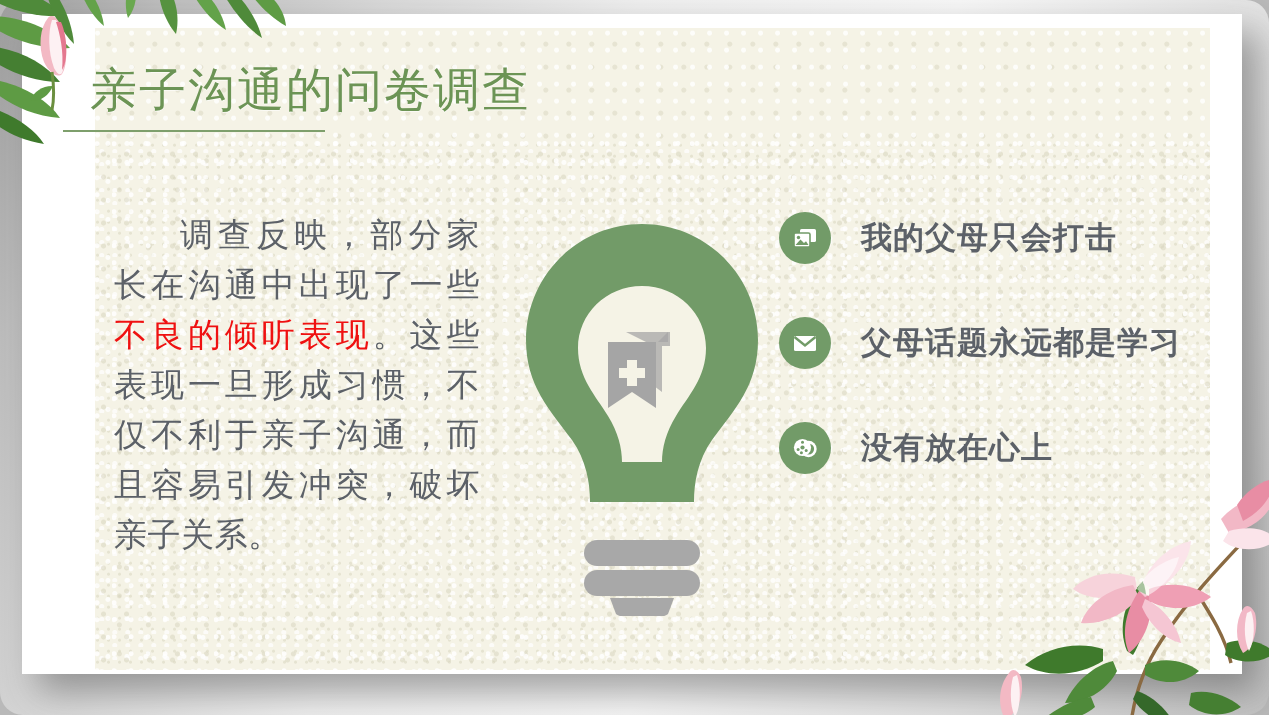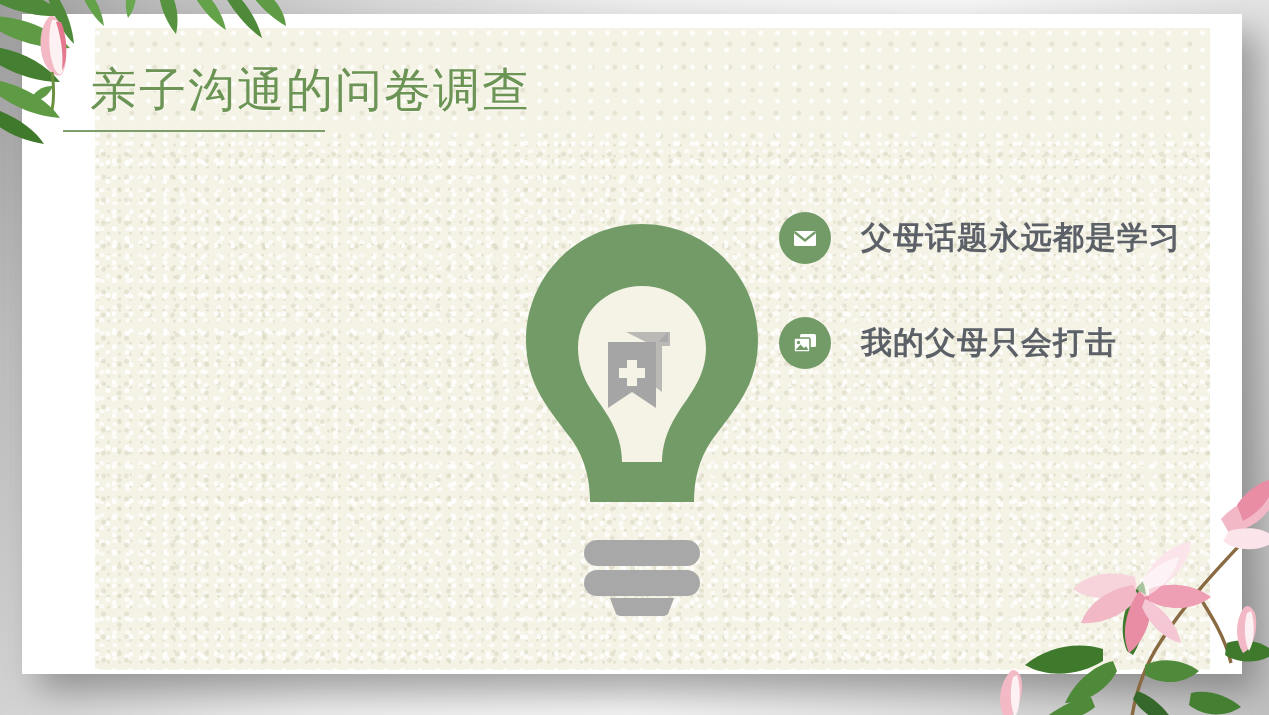--- a/index.html
+++ b/index.html
@@ -8,20 +8,21 @@
     font-family:"Liberation Serif","DejaVu Serif",serif;
     background:#b9b9b9;
     position:relative;
   }
 
   
   #slide-root{
     position:absolute;inset:0;
     background:
       linear-gradient(115deg,#9d9d9d 0%,#bdbdbd 10%,#d9d9d9 24%,#efefef 40%,#f7f7f7 60%,#e2e2e2 80%,#c2c2c2 100%);
+    border-radius: 23px;
   }
   
   #card-frame{
     position:absolute;left:22px;top:14px;width:1220px;height:660px;
     background:#ffffff;
     box-shadow:16px 18px 34px rgba(60,60,60,.45);
   }
   
   #paper-panel{
     position:absolute;left:73px;top:126px;width:1115px;height:530px;
@@ -100,20 +101,23 @@
 <div id="slide-root">
 
   <div id="card-frame">
 
     <div id="header-band"></div>
     <div id="paper-panel"></div>
 
     <div id="page-title">亲子沟通的问卷调查</div>
     <div id="title-rule"></div>
 
+    <div id="body-text">
+      <span>调查反映，部分家长在沟通中出现了一些</span><span class="hl">不良的倾听表现</span><span>。这些表现一旦形成习惯，不仅不利于亲子沟通，而且容易引发冲突，破坏亲子关系。</span>
+    </div>
 
     <div id="lightbulb">
       <svg viewBox="0 0 280 420" width="280" height="420" aria-hidden="true">
 
         <g>
           <path d="M140 28
                    C 76 28, 24 80, 24 144
                    C 24 190, 48 214, 70 244
                    C 84 264, 88 286, 88 306
                    L 192 306
@@ -141,44 +145,59 @@
           <path d="M124 136 L168 136 L168 150 L160 150 L160 196 L152 190 L152 150 Z" opacity=".75"></path>
           <path d="M166 136 L166 146 L156 146 Z" opacity=".75"></path>
           <path d="M106 146 L154 146 L154 212 L130 196 L106 212 Z"></path>
           <rect x="125" y="164" width="10" height="26" fill="#f5f3e6"></rect>
           <rect x="117" y="172" width="26" height="10" fill="#f5f3e6"></rect>
         </g>
       </svg>
     </div>
 
     <div id="feature-list">
-
-      <div class="list-item">
-        <span class="item-badge">
-          <svg width="28" height="28" viewBox="0 0 28 28" aria-hidden="true">
-            <rect x="3" y="7" width="22" height="15" rx="1.5" fill="#ffffff"></rect>
-            <path d="M3.5 8 L14 16.5 L24.5 8" fill="none" stroke="#729b68" stroke-width="2.4"></path>
-          </svg>
-        </span>
-        <span class="item-label">父母话题永远都是学习</span>
-      </div>
 
       <div class="list-item">
         <span class="item-badge">
           <svg width="28" height="28" viewBox="0 0 28 28" aria-hidden="true">
             <rect x="9" y="5" width="16" height="13" rx="1.6" fill="#ffffff"></rect>
             <rect x="3" y="9" width="16" height="14" rx="1.6" fill="#ffffff" stroke="#729b68" stroke-width="1.6"></rect>
             <circle cx="7.5" cy="13.5" r="1.7" fill="#729b68"></circle>
             <path d="M4.5 21 L9.5 15.5 L13 19 L15 17.2 L17.5 21 Z" fill="#729b68"></path>
           </svg>
         </span>
         <span class="item-label">我的父母只会打击</span>
       </div>
 
-
+      <div class="list-item">
+        <span class="item-badge">
+          <svg width="28" height="28" viewBox="0 0 28 28" aria-hidden="true">
+            <rect x="3" y="7" width="22" height="15" rx="1.5" fill="#ffffff"></rect>
+            <path d="M3.5 8 L14 16.5 L24.5 8" fill="none" stroke="#729b68" stroke-width="2.4"></path>
+          </svg>
+        </span>
+        <span class="item-label">父母话题永远都是学习</span>
+      </div>
+
+
+      <div class="list-item">
+        <span class="item-badge">
+          <svg width="28" height="28" viewBox="0 0 28 28" aria-hidden="true">
+            <circle cx="17.5" cy="15" r="8.2" fill="#ffffff"></circle>
+            <circle cx="17.5" cy="15" r="5.6" fill="#729b68"></circle>
+            <circle cx="11.5" cy="13.5" r="8.6" fill="#ffffff"></circle>
+            <circle cx="11.5" cy="13.5" r="2.1" fill="#729b68"></circle>
+            <circle cx="11.5" cy="8.2" r="1.5" fill="#729b68"></circle>
+            <circle cx="7.1" cy="15.4" r="1.5" fill="#729b68"></circle>
+            <circle cx="15.2" cy="16.6" r="1.5" fill="#729b68"></circle>
+            <circle cx="10.4" cy="18.8" r="1.5" fill="#729b68"></circle>
+          </svg>
+        </span>
+        <span class="item-label">没有放在心上</span>
+      </div>
 
     </div>
   </div>
 
   <div class="deco" id="deco-top-left">
     <svg viewBox="0 0 300 180" width="300" height="180" aria-hidden="true">
       <g fill="#4f8a3a">
         <path d="M0 6 C 28 4, 60 14, 78 34 C 52 36, 20 28, 0 14 Z"></path>
         <path d="M4 34 C 34 34, 66 46, 84 66 C 56 68, 24 58, 2 42 Z" fill="#5e9b44"></path>
         <path d="M0 64 C 30 66, 58 80, 74 100 C 46 100, 18 88, 0 74 Z" fill="#457f32"></path>

